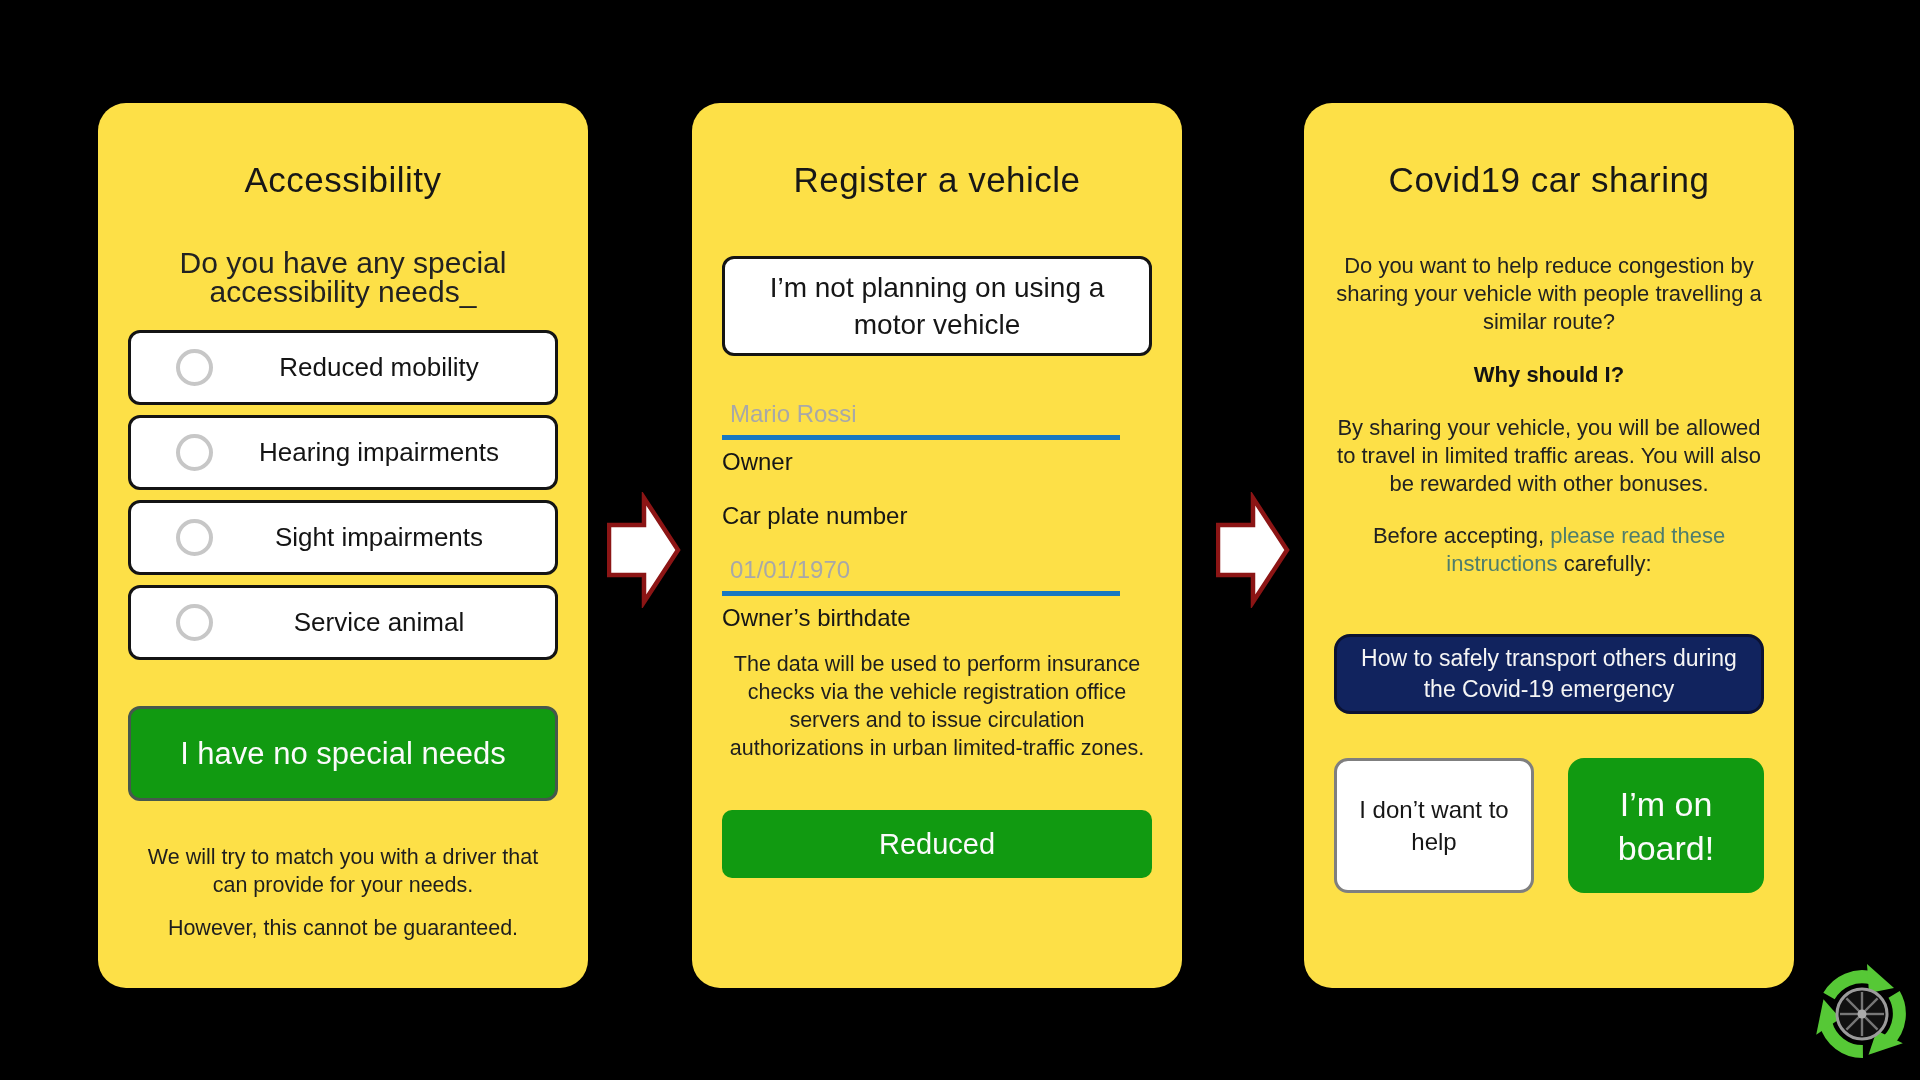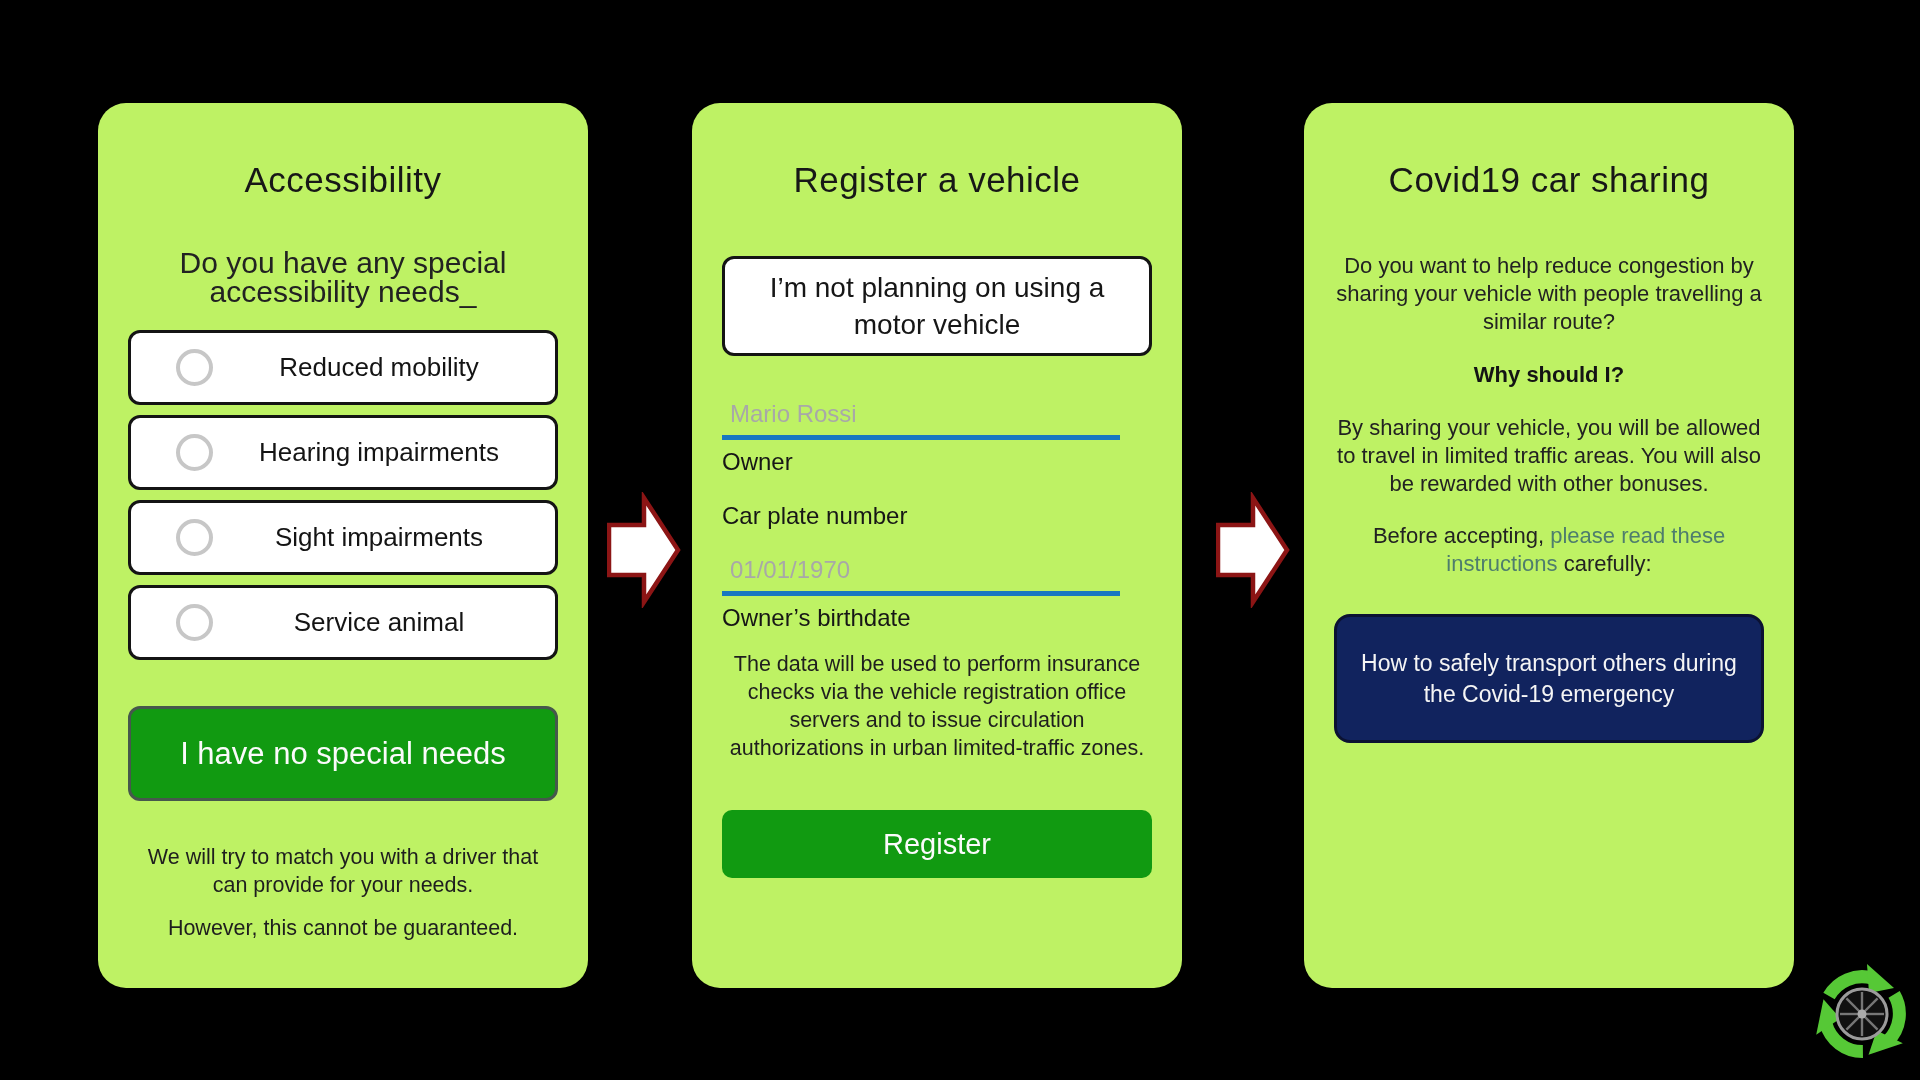--- a/index.html
+++ b/index.html
@@ -4,21 +4,21 @@
 <style>
   html,body { margin:0; padding:0; }
   body {
     width:1920px; height:1080px; position:relative; overflow:hidden;
     background:#000000;
     font-family:"Liberation Sans", sans-serif;
     color:#1c1c1c;
   }
   .card {
     position:absolute; top:103px; width:490px; height:885px;
-    background:#bef264; border-radius:28px; box-sizing:border-box;
+    background:#fde047; border-radius:28px; box-sizing:border-box;
     padding:55px 30px 0 30px;
   }
   #card-accessibility { left:98px; }
   #card-register { left:692px; }
   #card-covid { left:1304px; }
 
   .card-title {
     text-align:center; font-size:35px; line-height:44px; font-weight:400;
     letter-spacing:0.5px; color:#171717;
   }
@@ -78,21 +78,21 @@
     display:flex; align-items:center; justify-content:center; cursor:pointer;
   }
 
   
   .question3 { margin:50px auto 0; width:430px; text-align:center; font-size:22px; line-height:28px; color:#222; }
   .why-heading { margin-top:26px; text-align:center; font-size:22px; font-weight:bold; color:#141414; }
   .why-text { margin:26px auto 0; width:426px; text-align:center; font-size:22px; line-height:28px; color:#222; }
   .before-text { margin:24px auto 0; width:420px; text-align:center; font-size:22px; line-height:28px; color:#222; }
   .instructions-link { color:#4e7d6d; cursor:pointer; }
   .info-btn {
-    margin-top:36px; width:100%; height:129px; box-sizing:border-box;
+    margin-top:56px; width:100%; height:80px; box-sizing:border-box;
     background:#11235e; border:3px solid #0b1232; border-radius:16px;
     color:#f5f5f5; font-size:23px; line-height:31px; font-family:inherit;
     display:flex; align-items:center; justify-content:center; text-align:center;
     cursor:pointer;
   }
   .choice-row { margin-top:44px; display:flex; justify-content:space-between; }
   .decline-btn {
     width:200px; height:135px; box-sizing:border-box;
     background:#ffffff; border:3.5px solid #7f7f7f; border-radius:14px;
     color:#161616; font-size:24px; line-height:32px; font-family:inherit;
@@ -155,33 +155,37 @@
   <div class="field">
     <span class="field-label">Car plate number</span>
   </div>
   <div class="field">
     <input type="text" placeholder="01/01/1970" style="">
     <span class="field-label">Owner’s birthdate</span>
   </div>
 
   <div class="disclaimer">The data will be used to perform insurance checks via the vehicle registration office servers and to issue circulation authorizations in urban limited-traffic zones.</div>
 
-  <button class="register-btn">Register</button>
+  <button class="register-btn">Reduced</button>
 </div>
 
 <div class="card" id="card-covid">
   <div class="card-title">Covid19 car sharing</div>
   <div class="question3">Do you want to help reduce congestion by sharing your vehicle with people travelling a similar route?</div>
   <div class="why-heading">Why should I?</div>
   <div class="why-text">By sharing your vehicle, you will be allowed to travel in limited traffic areas. You will also be rewarded with other bonuses.</div>
 
   <div class="before-text"><span>Before accepting, </span><span class="instructions-link">please read these instructions</span><span> carefully:</span></div>
 
   <button class="info-btn">How to safely transport others during the Covid-19 emergency</button>
 
+  <div class="choice-row">
+    <button class="decline-btn">I don’t want to help</button>
+    <button class="accept-btn">I’m on board!</button>
+  </div>
 </div>
 
 <svg class="flow-arrow" id="flow-arrow-1" viewBox="0 0 74 116" xmlns="http://www.w3.org/2000/svg">
   <polygon points="2,33 37,33 37,6 71,58 37,110 37,83 2,83" fill="#ffffff" stroke="#8c1515" stroke-width="4.5" stroke-linejoin="miter"></polygon>
 </svg>
 <svg class="flow-arrow" id="flow-arrow-2" viewBox="0 0 74 116" xmlns="http://www.w3.org/2000/svg">
   <polygon points="2,33 37,33 37,6 71,58 37,110 37,83 2,83" fill="#ffffff" stroke="#8c1515" stroke-width="4.5" stroke-linejoin="miter"></polygon>
 </svg>
 
 <svg id="logo" viewBox="0 0 100 104" xmlns="http://www.w3.org/2000/svg">

